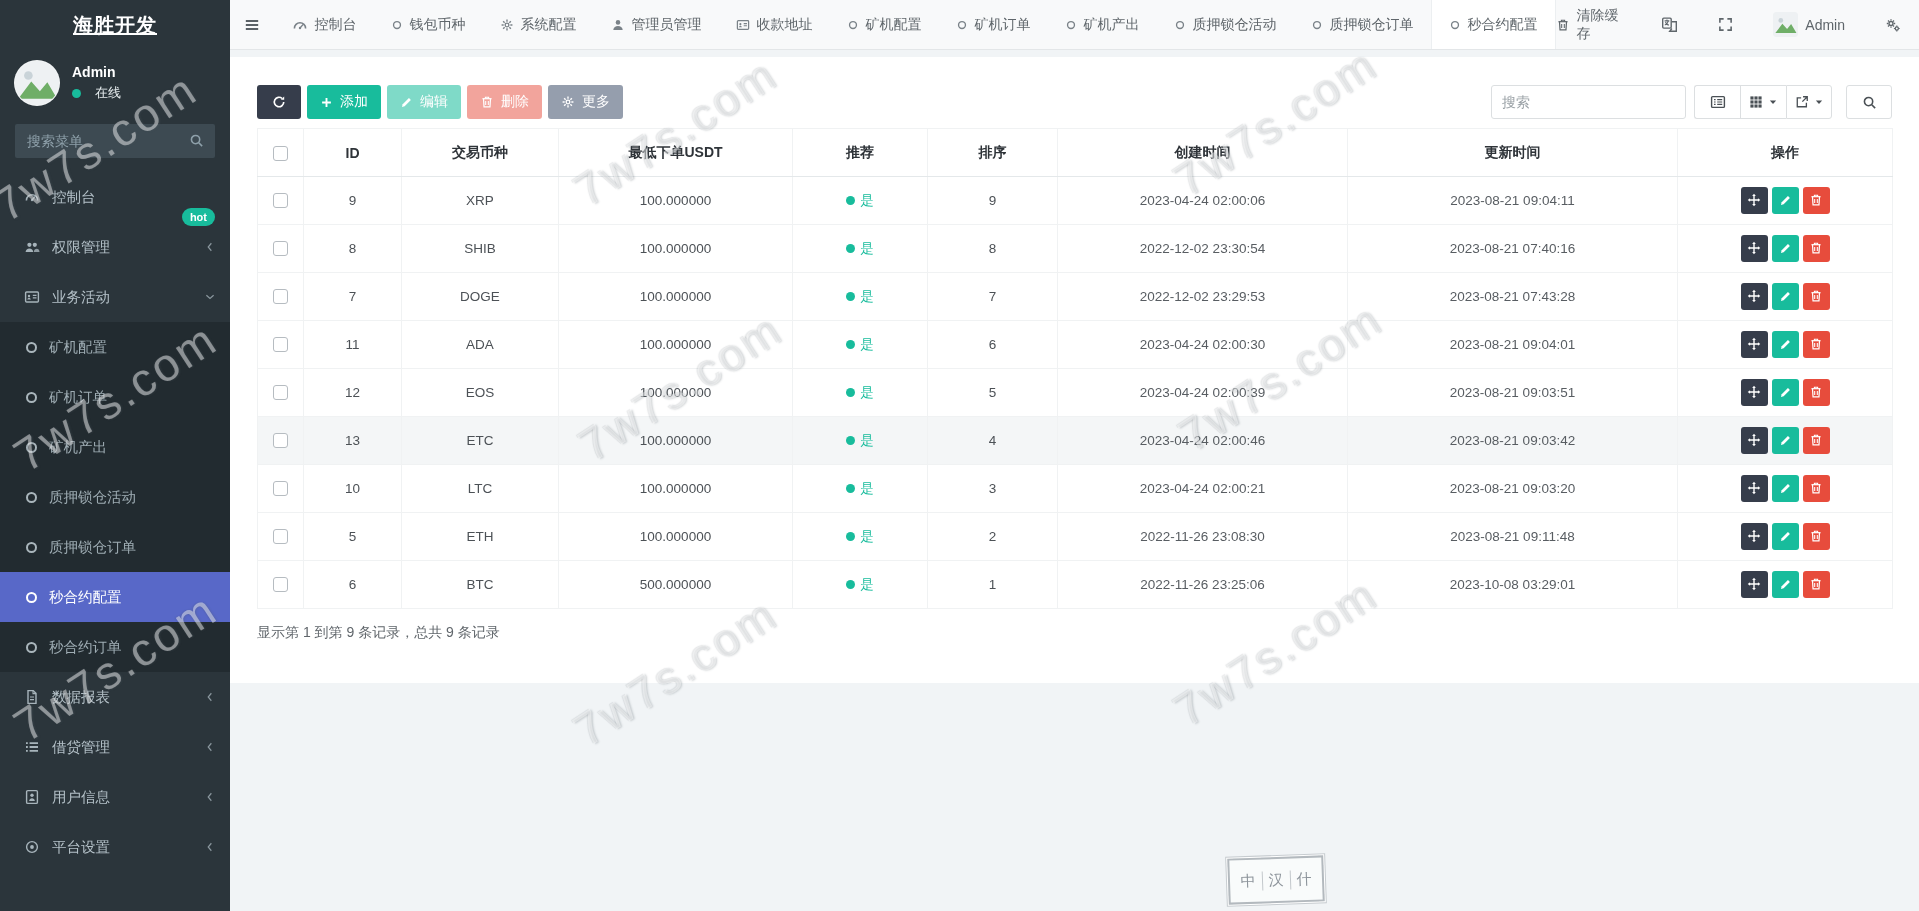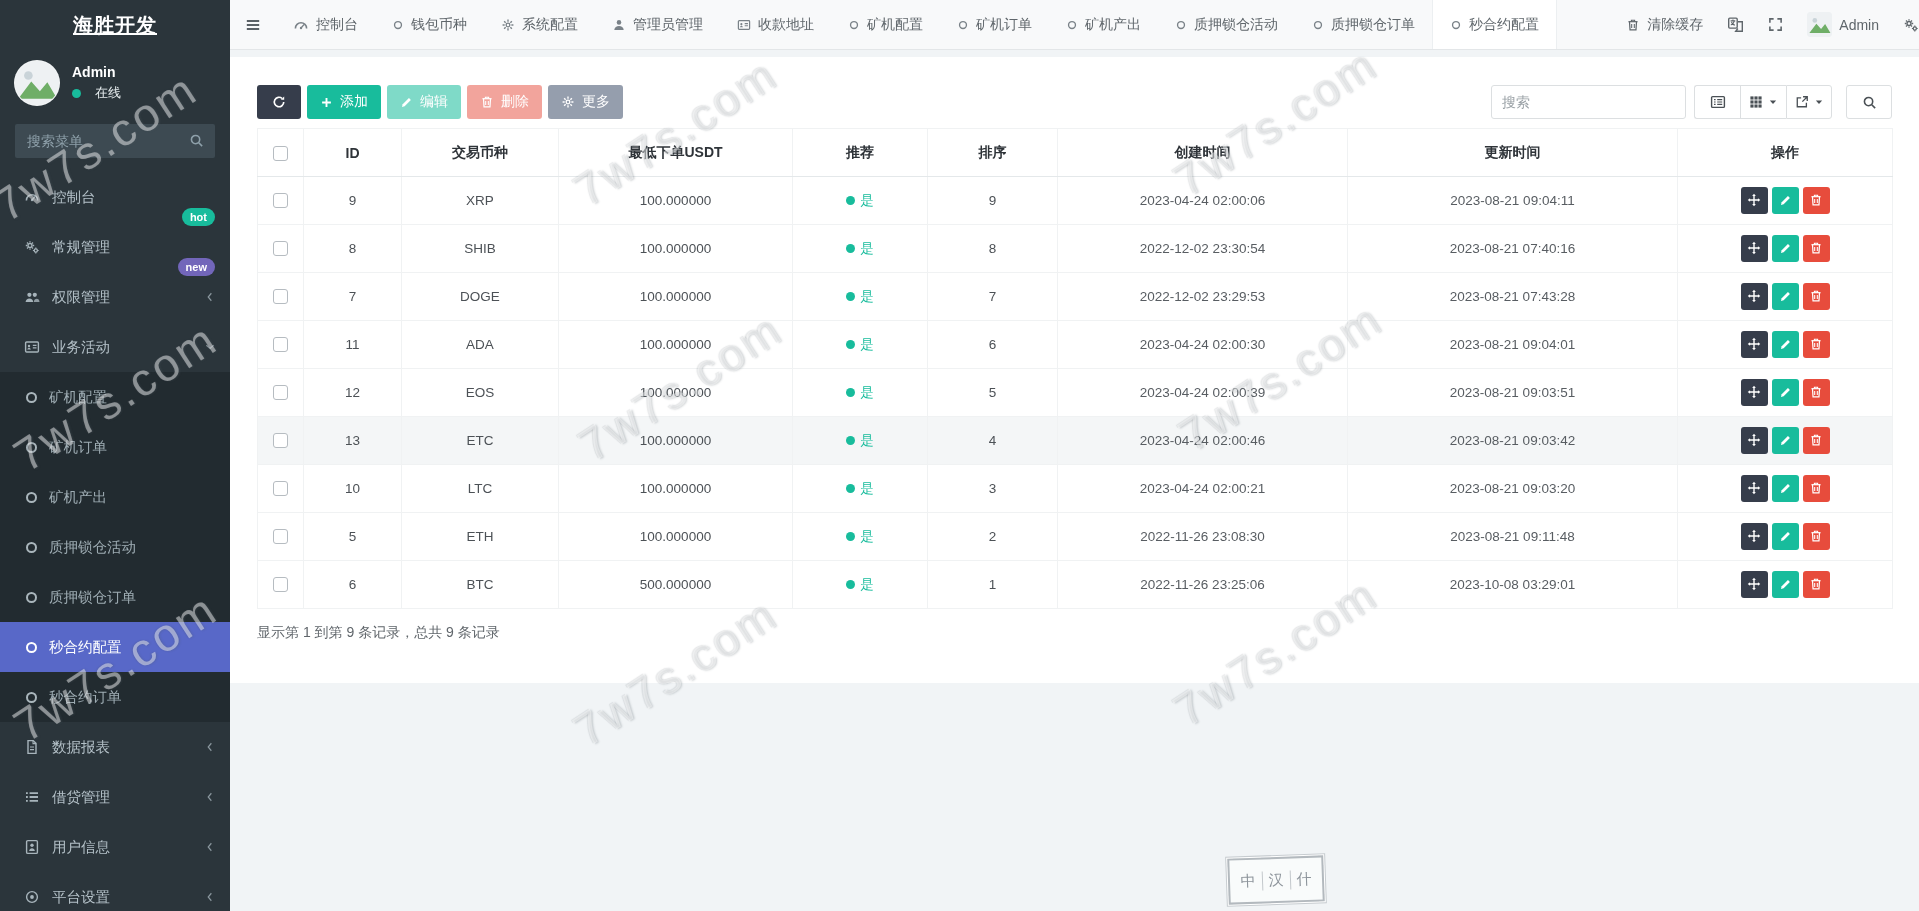--- a/index.html
+++ b/index.html
@@ -33,21 +33,21 @@
   .submenu .menu-item.active { background:#5868c8; color:#fff; }
   .submenu .menu-item.active .co { border-color:#fff; }
   .co { width:11px; height:11px; border:2px solid #aab6bc; border-radius:50%; display:inline-block; margin-right:12px; flex:none; }
 
   
   .topnav { position:absolute; left:230px; top:0; width:1689px; height:50px; background:#f8f9fa; border-bottom:1px solid #e3e6e8; display:flex; align-items:stretch; z-index:4; }
   .burger { width:46px; display:flex; align-items:center; justify-content:center; color:#5a6166; cursor:pointer; }
   .nav-tab { display:flex; align-items:center; gap:7px; padding:0 17px; color:#5f666b; cursor:pointer; white-space:nowrap; }
   .nav-tab .ic { color:#7a8288; }
   .nav-tab.active { background:#fff; border-left:1px solid #eceff1; border-right:1px solid #eceff1; }
-  .nav-right { margin-left:auto; display:flex; align-items:center; gap:24px; color:#5f666b; }
+  .nav-right { margin-left:auto; display:flex; align-items:center; gap:40px; padding-right:18px; color:#5f666b; }
   .nav-right .item { display:flex; align-items:center; gap:7px; cursor:pointer; }
   .nav-avatar { width:25px; height:25px; border-radius:4px; overflow:hidden; background:#eef2f4; display:flex; align-items:center; justify-content:center; }
 
   
   .content { position:absolute; left:230px; top:51px; width:1689px; height:860px; }
   .panel { background:#fff; width:100%; height:626px; margin-top:6px; padding:28px 27px 0; }
   .toolbar { display:flex; align-items:flex-start; }
   .btn { height:34px; border:none; border-radius:3px; color:#fff; font-size:14px; font-family:inherit; display:inline-flex; align-items:center; gap:7px; padding:0 13px; margin-right:6px; cursor:pointer; }
   .btn .ic { color:#fff; }
   .btn-refresh { background:#363d4b; padding:0 15px; }
@@ -123,36 +123,20 @@
       <li class="menu-item">
         <span class="ic mi-ic">
           <svg width="16" height="16" viewBox="0 0 16 16">
             <path d="M2.4 11.4a5.6 5.6 0 1 1 11.2 0" fill="none" stroke="currentColor" stroke-width="1.6"></path>
             <path d="M8 11L11.2 7.4" stroke="currentColor" stroke-width="1.4"></path>
             <circle cx="8" cy="11" r="1.2" fill="currentColor"></circle>
           </svg>
         </span>
         <span>控制台</span>
         <span class="badge" style="background:#18bc9c">hot</span>
-      </li>
-      <li class="menu-item">
-        <span class="ic mi-ic">
-          <svg width="16" height="16" viewBox="0 0 16 16">
-            <circle cx="6" cy="6.5" r="2" fill="none" stroke="currentColor" stroke-width="1.4"></circle>
-            <g stroke="currentColor" stroke-width="1.3">
-              <path d="M6 2.2v1.4M6 9.4v1.4M1.8 6.5h1.4M8.8 6.5h1.4M3 3.5l1 1M8 8.5l1 1M9 3.5l-1 1M4 8.5l-1 1"></path>
-            </g>
-            <circle cx="11.8" cy="11.5" r="1.6" fill="none" stroke="currentColor" stroke-width="1.3"></circle>
-            <g stroke="currentColor" stroke-width="1.2">
-              <path d="M11.8 8.6v1.1M11.8 13.3v1.1M8.9 11.5h1.1M13.6 11.5h1.1"></path>
-            </g>
-          </svg>
-        </span>
-        <span>常规管理</span>
-        <span class="badge" style="background:#7266ba">new</span>
       </li>
       <li class="menu-item">
         <span class="ic mi-ic">
           <svg width="16" height="16" viewBox="0 0 16 16">
             <circle cx="5.4" cy="5.8" r="2.1" fill="currentColor"></circle>
             <circle cx="10.8" cy="5.8" r="2.1" fill="currentColor"></circle>
             <path d="M1.6 13c.2-2.3 1.7-3.6 3.8-3.6 2.2 0 3.6 1.3 3.8 3.6z" fill="currentColor"></path>
             <path d="M9.8 13c.2-2 1.4-3.2 3-3.2 1.5 0 2.5 1.2 2.7 3.2z" fill="currentColor" opacity=".8"></path>
           </svg>
         </span>

